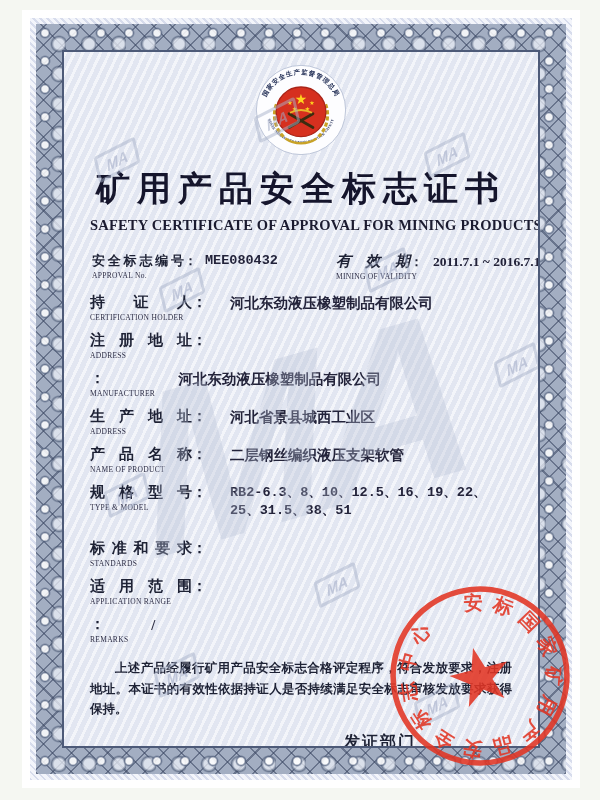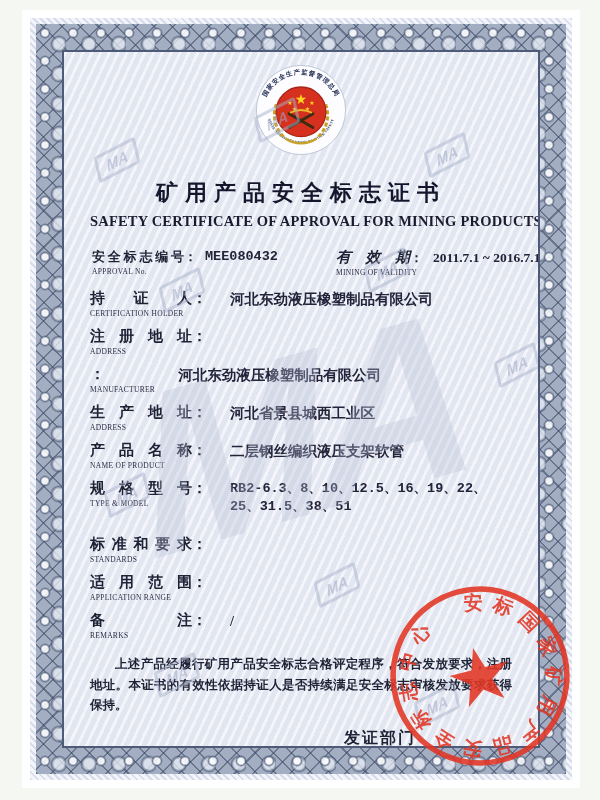--- a/index.html
+++ b/index.html
@@ -28,21 +28,21 @@
         border-radius:3px; transform:rotate(-27deg) skewX(-14deg);
         display:flex; align-items:center; justify-content:center;
         color:rgba(160,170,196,.55); font-weight:bold; font-style:italic;
         font-size:15px; font-family:"Liberation Sans", sans-serif; pointer-events:none; }
   .wm-big { position:absolute; left:70px; top:250px; font-size:230px; font-weight:bold; font-style:italic;
             font-family:"Liberation Sans", sans-serif; color:rgba(183,191,212,.33);
             transform:rotate(-16deg) skewX(-8deg); letter-spacing:-14px; pointer-events:none; }
 
   
   .emblem { display:block; margin:2px auto 0; }
-  .title-cn { margin-top:22px; text-align:center; font-size:22px; font-weight:bold;
+  .title-cn { margin-top:10px; text-align:center; font-size:34px; font-weight:bold;
               letter-spacing:7px; color:#15152c; white-space:nowrap; }
   .title-en { margin-top:5px; text-align:center; font-size:14.5px; font-weight:bold;
               color:#1b1b30; letter-spacing:.2px; white-space:nowrap; }
 
   
   .approval-row { margin-top:18px; display:flex; align-items:flex-start; padding:0 2px; }
   .lab-stack { display:flex; flex-direction:column; }
   .cn-line { display:flex; align-items:baseline; white-space:nowrap; }
   .jlabel { display:inline-block; text-align:justify; text-align-last:justify;
             font-weight:bold; color:#1e2235; }
@@ -231,21 +231,20 @@
                     <span class="jlabel f-label">适用范围</span>
                     <span class="f-colon">：</span>
                   </div>
                 <div class="cap-en">APPLICATION RANGE</div>
               </div>
             </div>
 
             <div class="frow">
               <div class="lab-stack">
                 <div class="cn-line">
-                    <span class="jlabel f-label">备注</span>
                     <span class="f-colon">：</span>
                   </div>
                 <div class="cap-en">REMARKS</div>
               </div>
               <div class="f-value">/</div>
             </div>
           </div>
 
           <div class="statement">上述产品经履行矿用产品安全标志合格评定程序，符合发放要求，注册地址。本证书的有效性依据持证人是否持续满足安全标志审核发放要求获得保持。</div>
 

